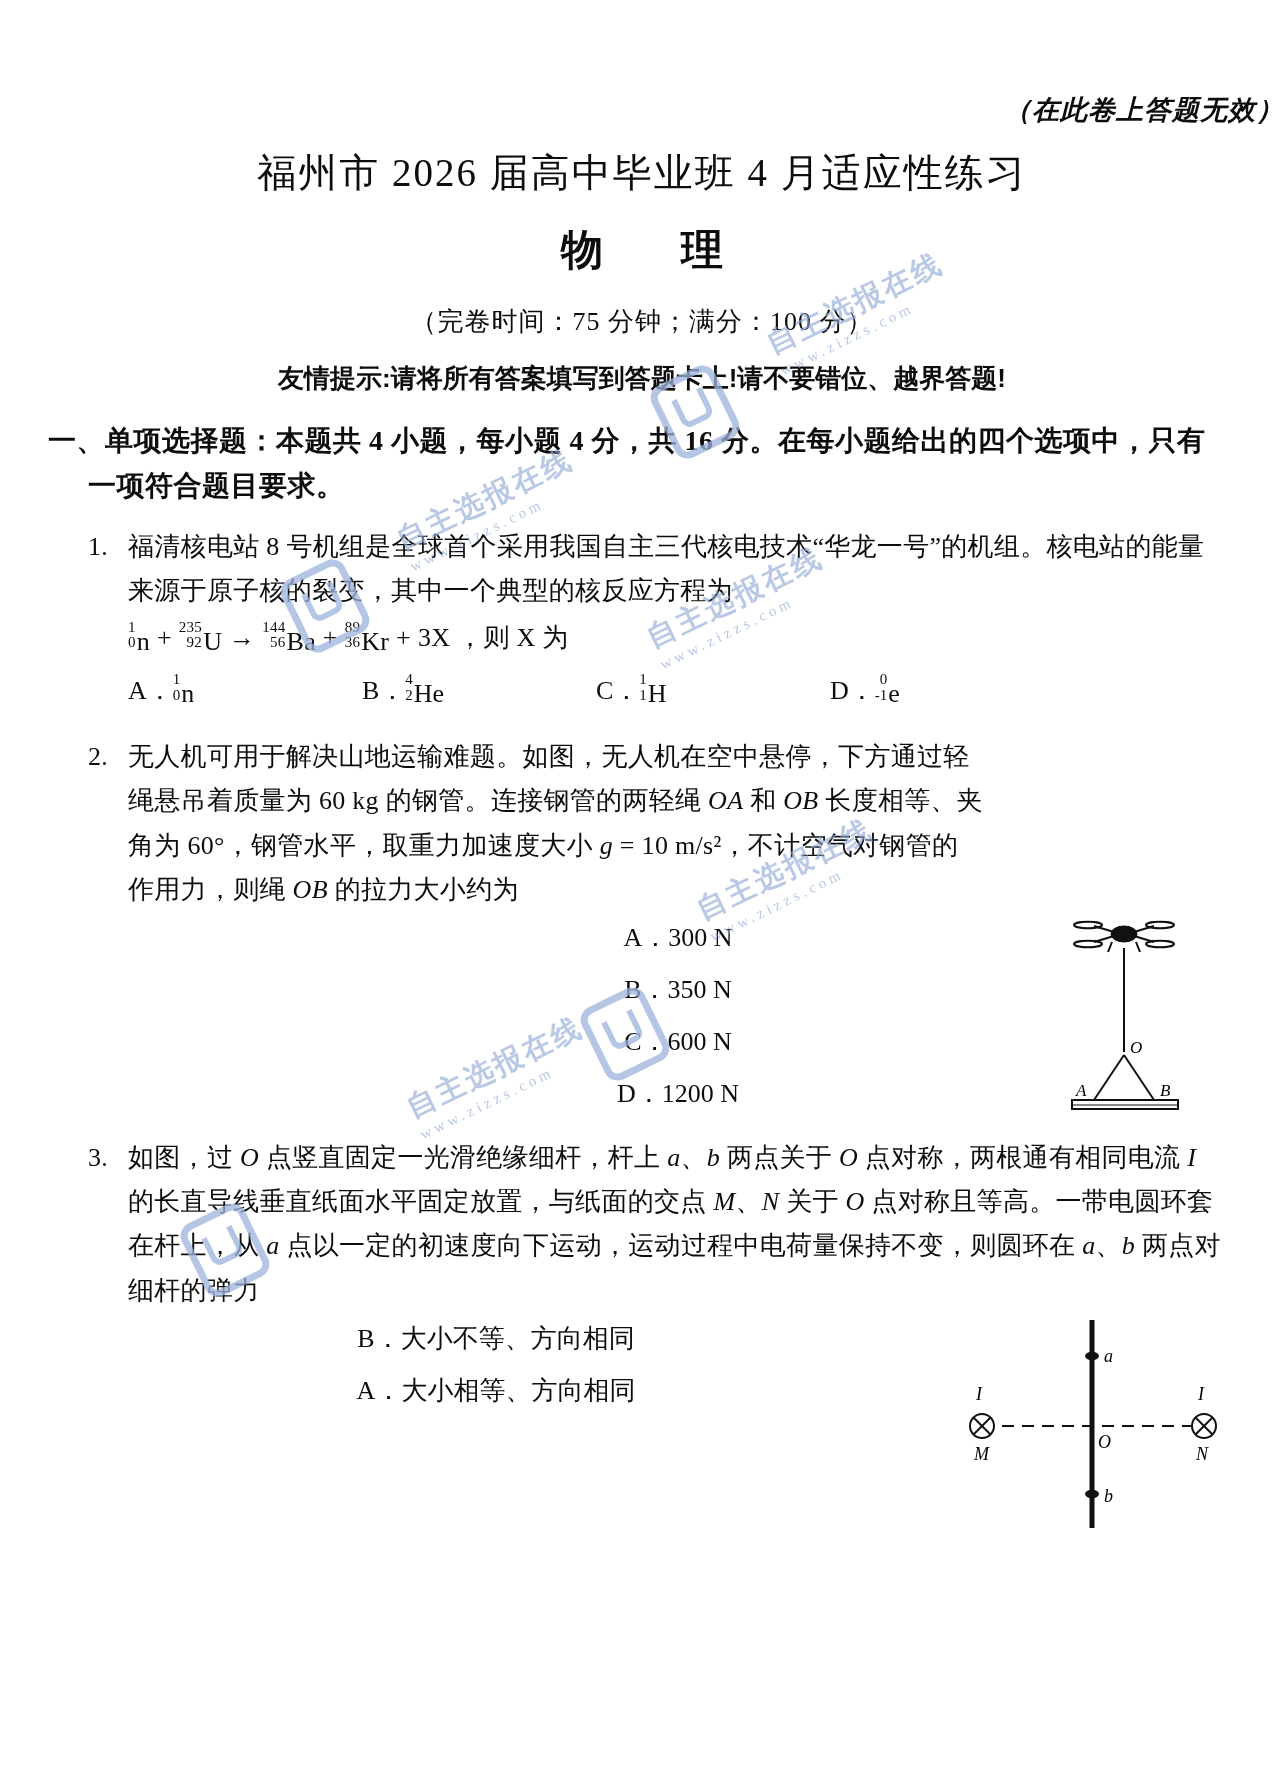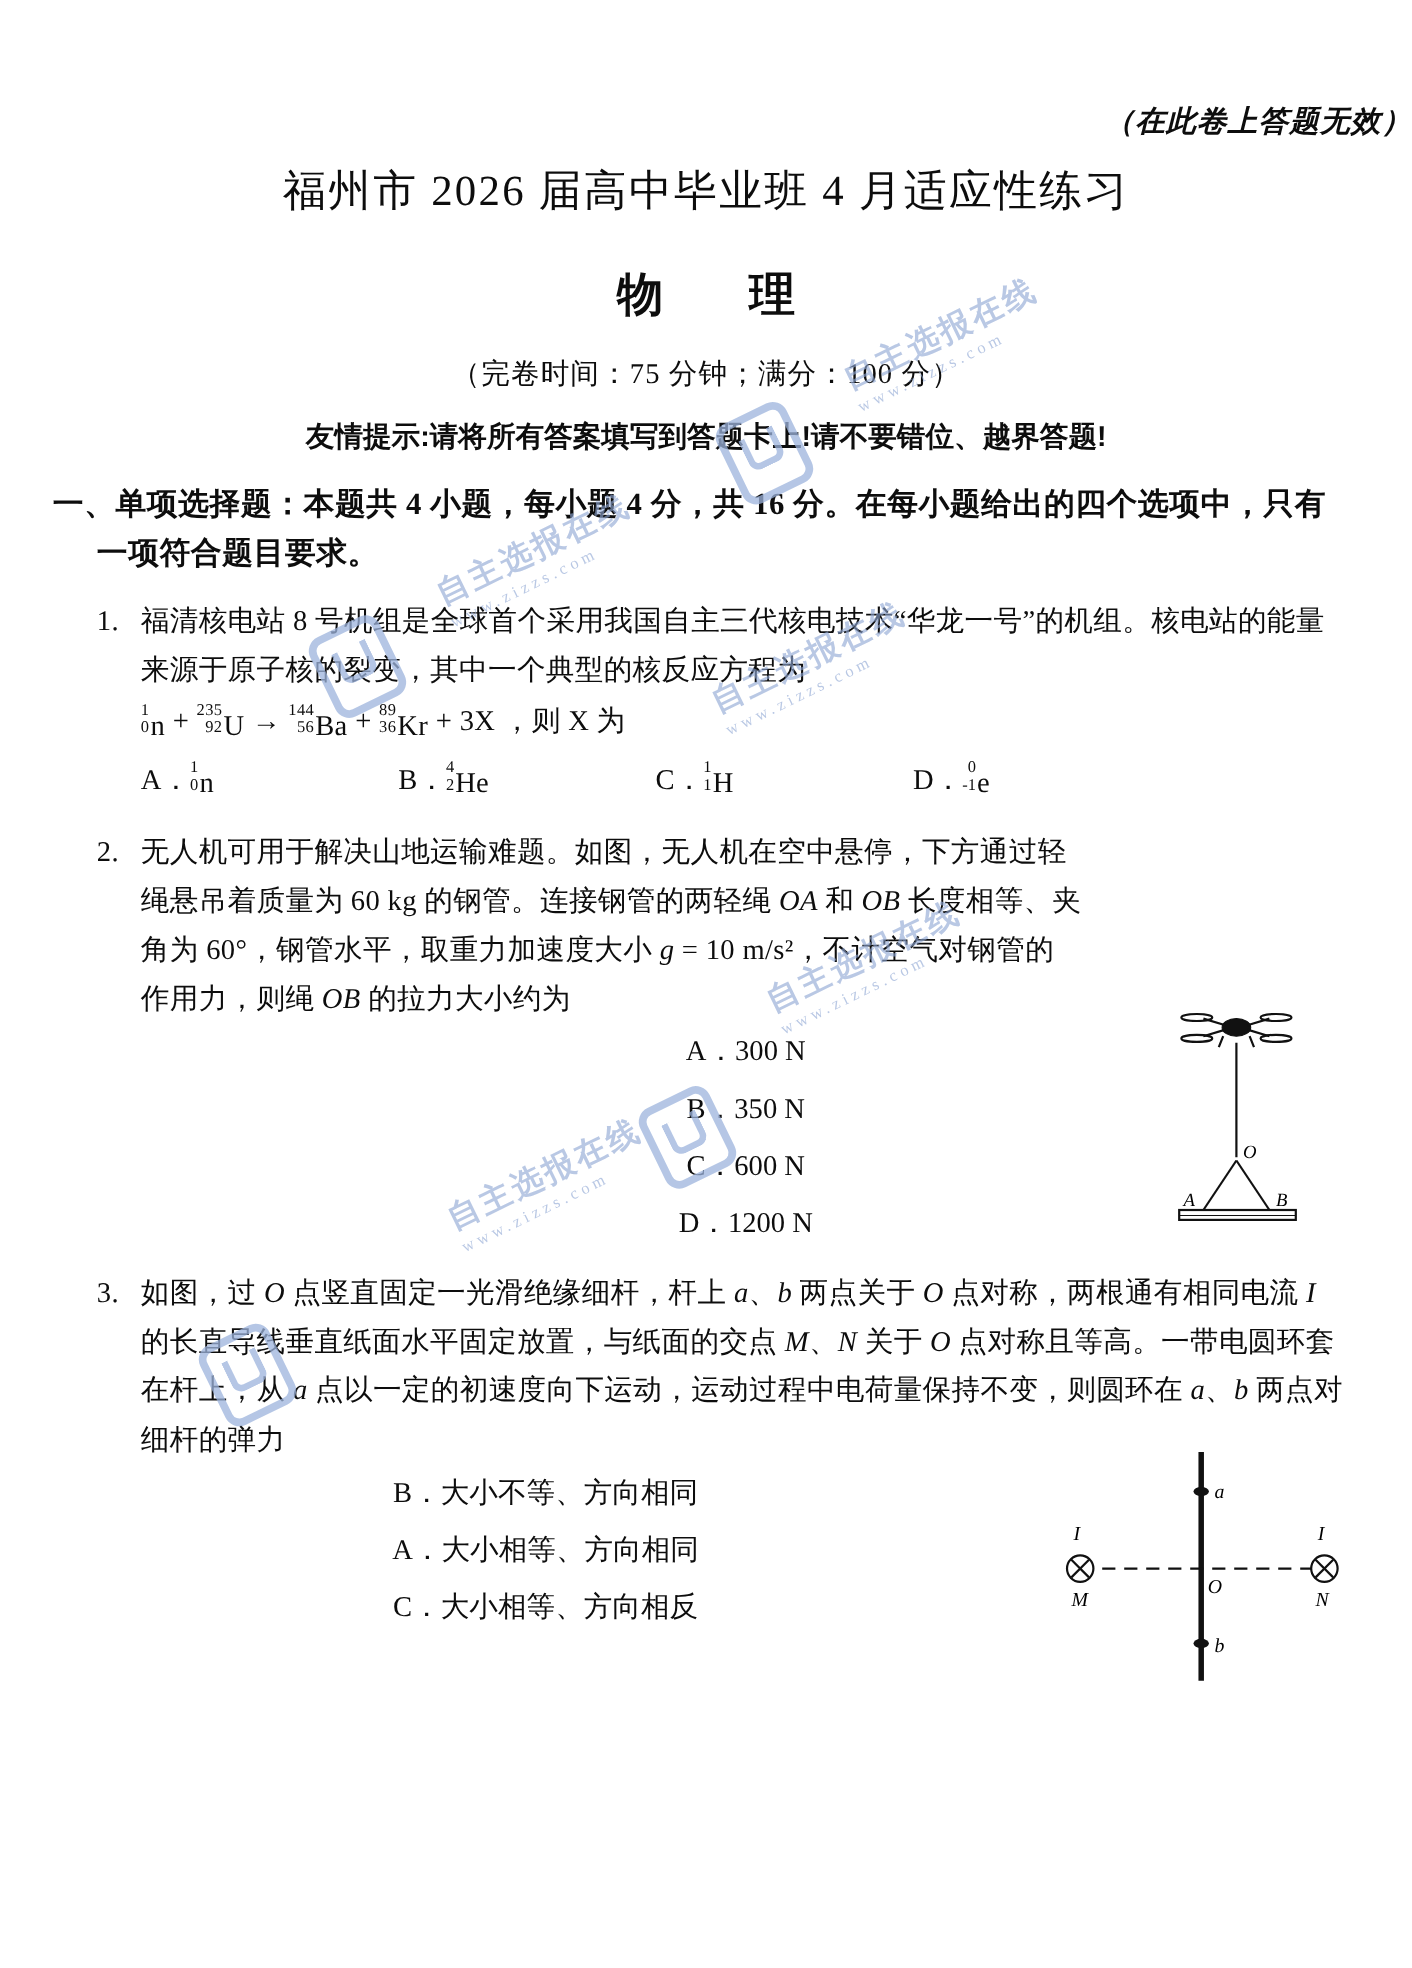--- a/index.html
+++ b/index.html
@@ -26,21 +26,21 @@
     text-align:center;
     font-size:39px;
     font-weight:400;
     margin-top:18px;
     letter-spacing:2px;
   }
   .subject-title {
     text-align:center;
     font-size:42px;
     font-weight:700;
-    margin-top:40px;
+    margin-top:22px;
     letter-spacing:18px;
     padding-left:18px;
   }
   .exam-info {
     text-align:center;
     font-size:26px;
     margin-top:26px;
     letter-spacing:1px;
   }
   .tip-line {
@@ -191,21 +191,20 @@
 
     <div class="q">
       <span class="q-num">3.</span>
       <span class="q-body"><span>如图，过 </span><i class="v">O</i><span> 点竖直固定一光滑绝缘细杆，杆上 </span><i class="v">a</i><span>、</span><i class="v">b</i><span> 两点关于 </span><i class="v">O</i><span> 点对称，两根通有相同电流 </span><i class="v">I</i><span> 的长直导线垂直纸面水平固定放置，与纸面的交点 </span><i class="v">M</i><span>、</span><i class="v">N</i><span> 关于 </span><i class="v">O</i><span> 点对称且等高。一带电圆环套在杆上，从 </span><i class="v">a</i><span> 点以一定的初速度向下运动，运动过程中电荷量保持不变，则圆环在 </span><i class="v">a</i><span>、</span><i class="v">b</i><span> 两点对细杆的弹力</span><i class="v"></i><span></span></span>
     </div>
 
     <div class="opts" style="padding-right:420px;">
       <span class="opt-stack">
         <span class="one">B．大小不等、方向相同</span>
         <span class="one">A．大小相等、方向相同</span>
-        <span class="one">C．大小相等、方向相反</span>
       </span>
     </div>
 
   </div>
 
   <div class="fig-drone">
     <svg width="200" height="220" viewBox="0 0 200 220">
 
       <g stroke="#111" fill="#111">
         <ellipse cx="100" cy="22" rx="13" ry="8"></ellipse>

